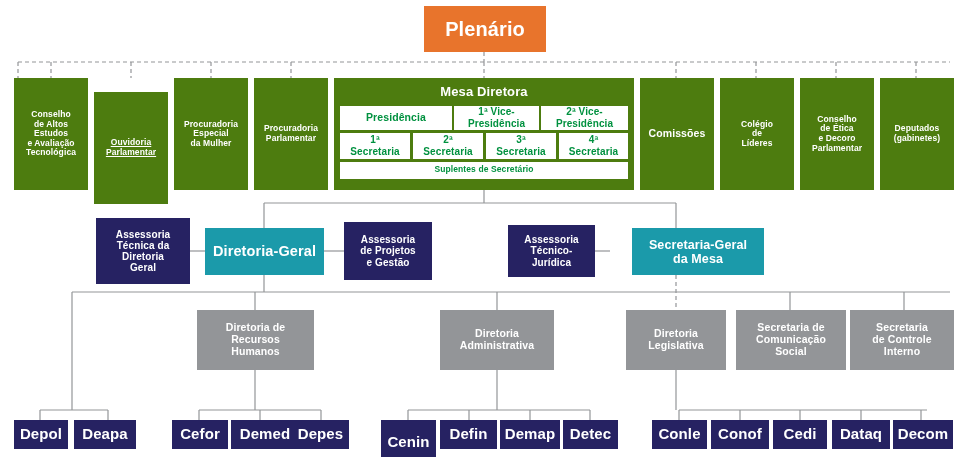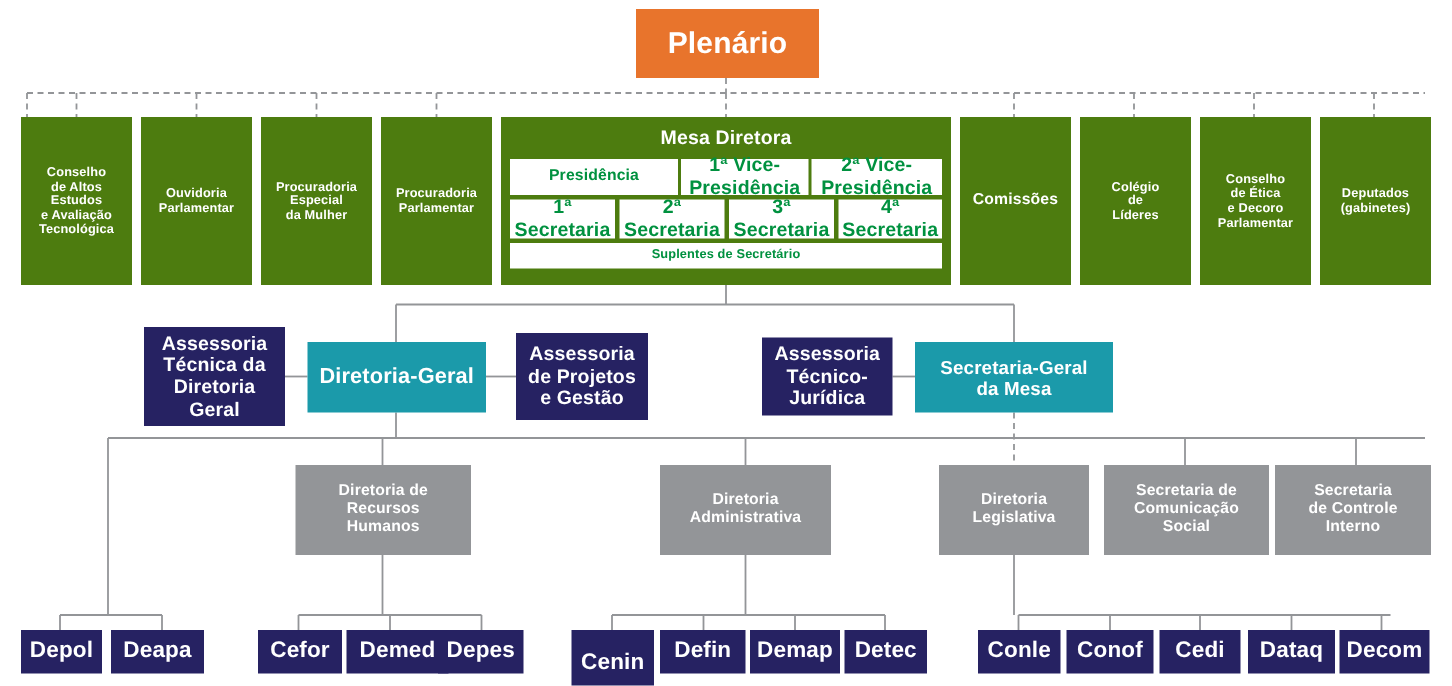--- a/index.html
+++ b/index.html
@@ -26,22 +26,22 @@
   }
   .orange{background:#E8742C;}
   .green{background:#4d7c0f;}
   .navy{background:#262262;}
   .teal{background:#1B9AAA;}
   .gray{background:#939598;}
   .plenario{font-size:20px;}
   .mesa-title{font-size:13px;color:#ffffff;font-weight:bold;}
   .f11{font-size:10.5px;}
   .f9{font-size:8.5px;}
-  .f8{font-size:13px;}
-  .f13{font-size:12.5px;}
+  .f8{font-size:10px;}
+  .f13{font-size:12.5px;margin-left:22px;}
   .f15{font-size:14.5px;}
   .f12{font-size:15px;}
   .sub-green{
     background:#ffffff;color:#00913F;font-weight:bold;
     display:flex;align-items:center;justify-content:center;text-align:center;
     box-sizing:border-box;position:absolute;
   }
 </style>
 </head>
 <body>
@@ -109,21 +109,21 @@
     <line x1="921" y1="410" x2="921" y2="420" stroke="#939598" stroke-width="1.2"></line>
   </svg>
 
   <div class="node orange plenario" style="left:424px;top:6px;width:122px;height:46px;">Plenário</div>
 
   <div class="node green f9" style="left:14px;top:78px;width:74px;height:112px;white-space:pre-line;">Conselho
 de Altos
 Estudos
 e Avaliação
 Tecnológica</div>
-  <div class="node green f9" style="left:94px;top:78px;width:74px;height:112px;white-space:pre-line;">Ouvidoria
+  <div class="node green f9" style="left:94px;top:92px;width:74px;height:112px;white-space:pre-line;text-decoration:underline;">Ouvidoria
 Parlamentar</div>
   <div class="node green f9" style="left:174px;top:78px;width:74px;height:112px;white-space:pre-line;">Procuradoria
 Especial
 da Mulher</div>
   <div class="node green f9" style="left:254px;top:78px;width:74px;height:112px;white-space:pre-line;">Procuradoria
 Parlamentar</div>
 
   <div class="node green" style="left:334px;top:78px;width:300px;height:112px;display:block;">
     <div class="mesa-title" style="padding-top:7px;text-align:center;">Mesa Diretora</div>
 

